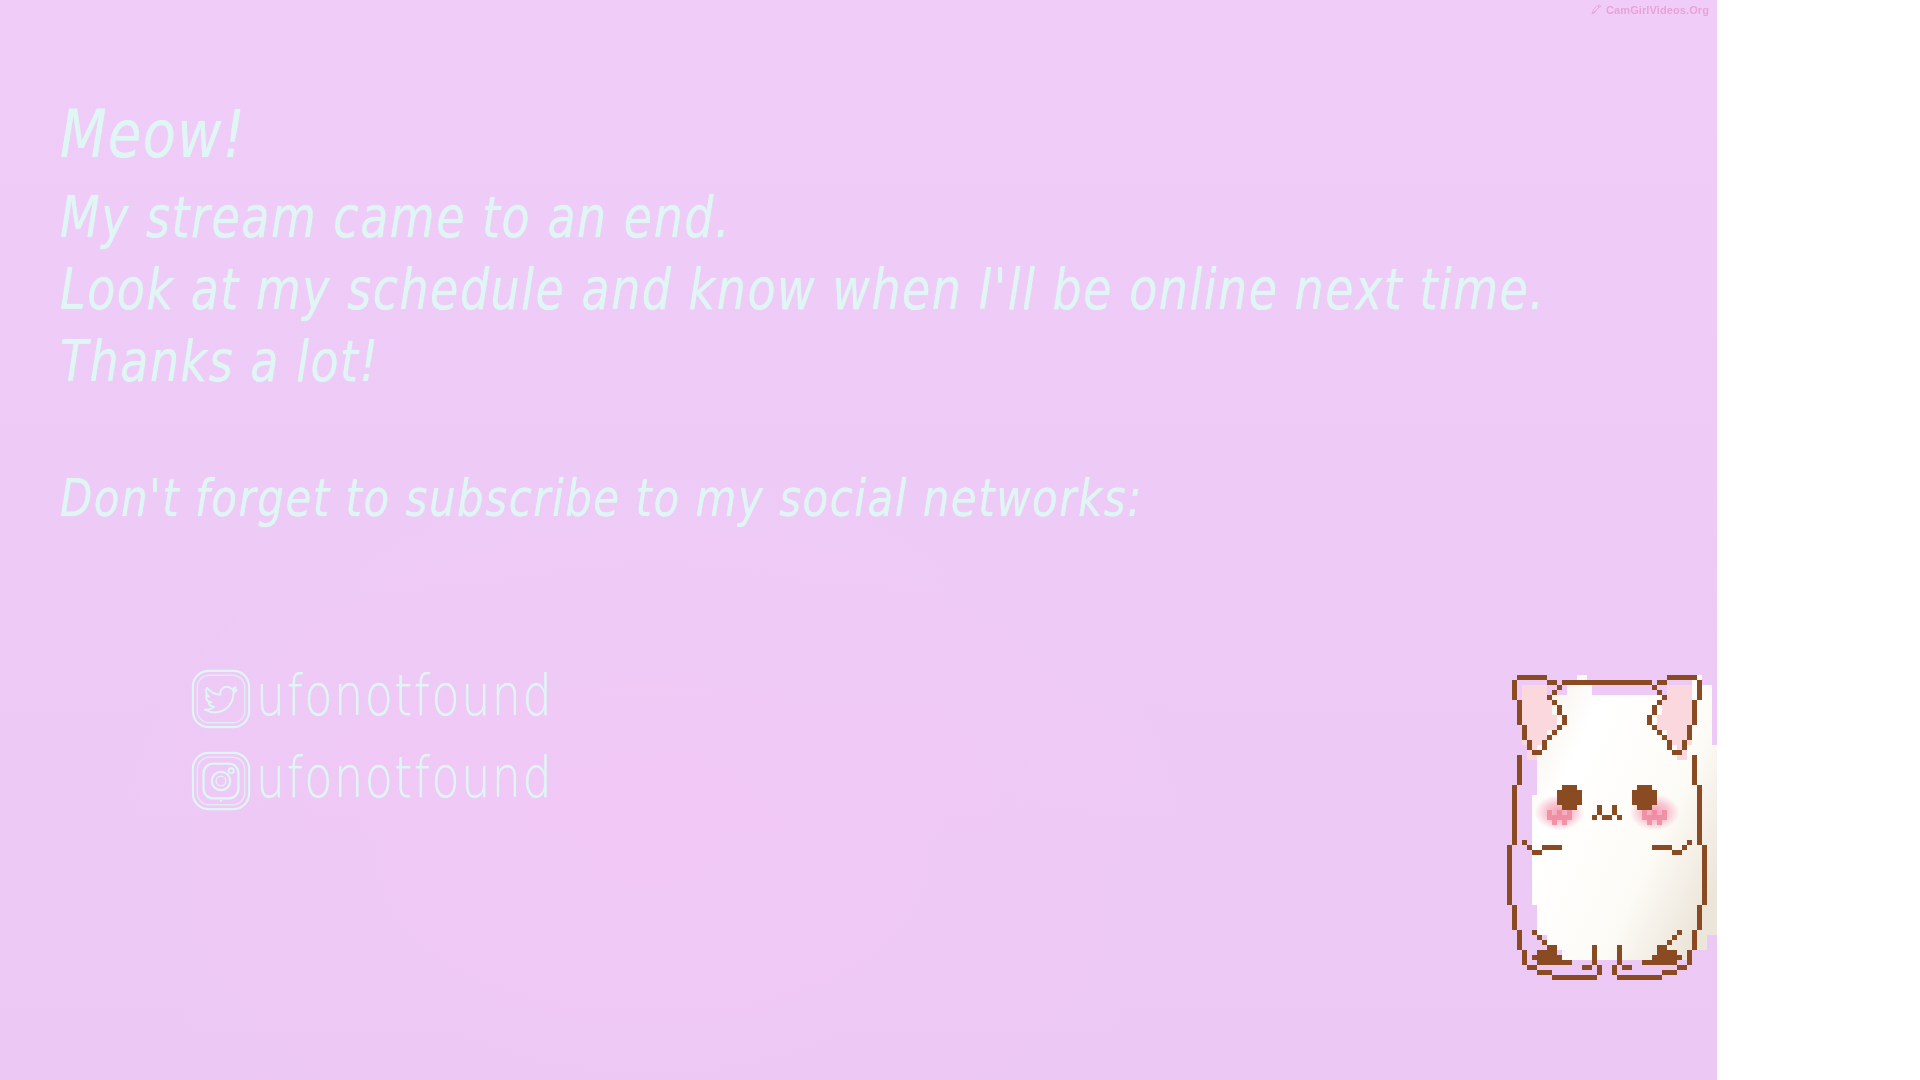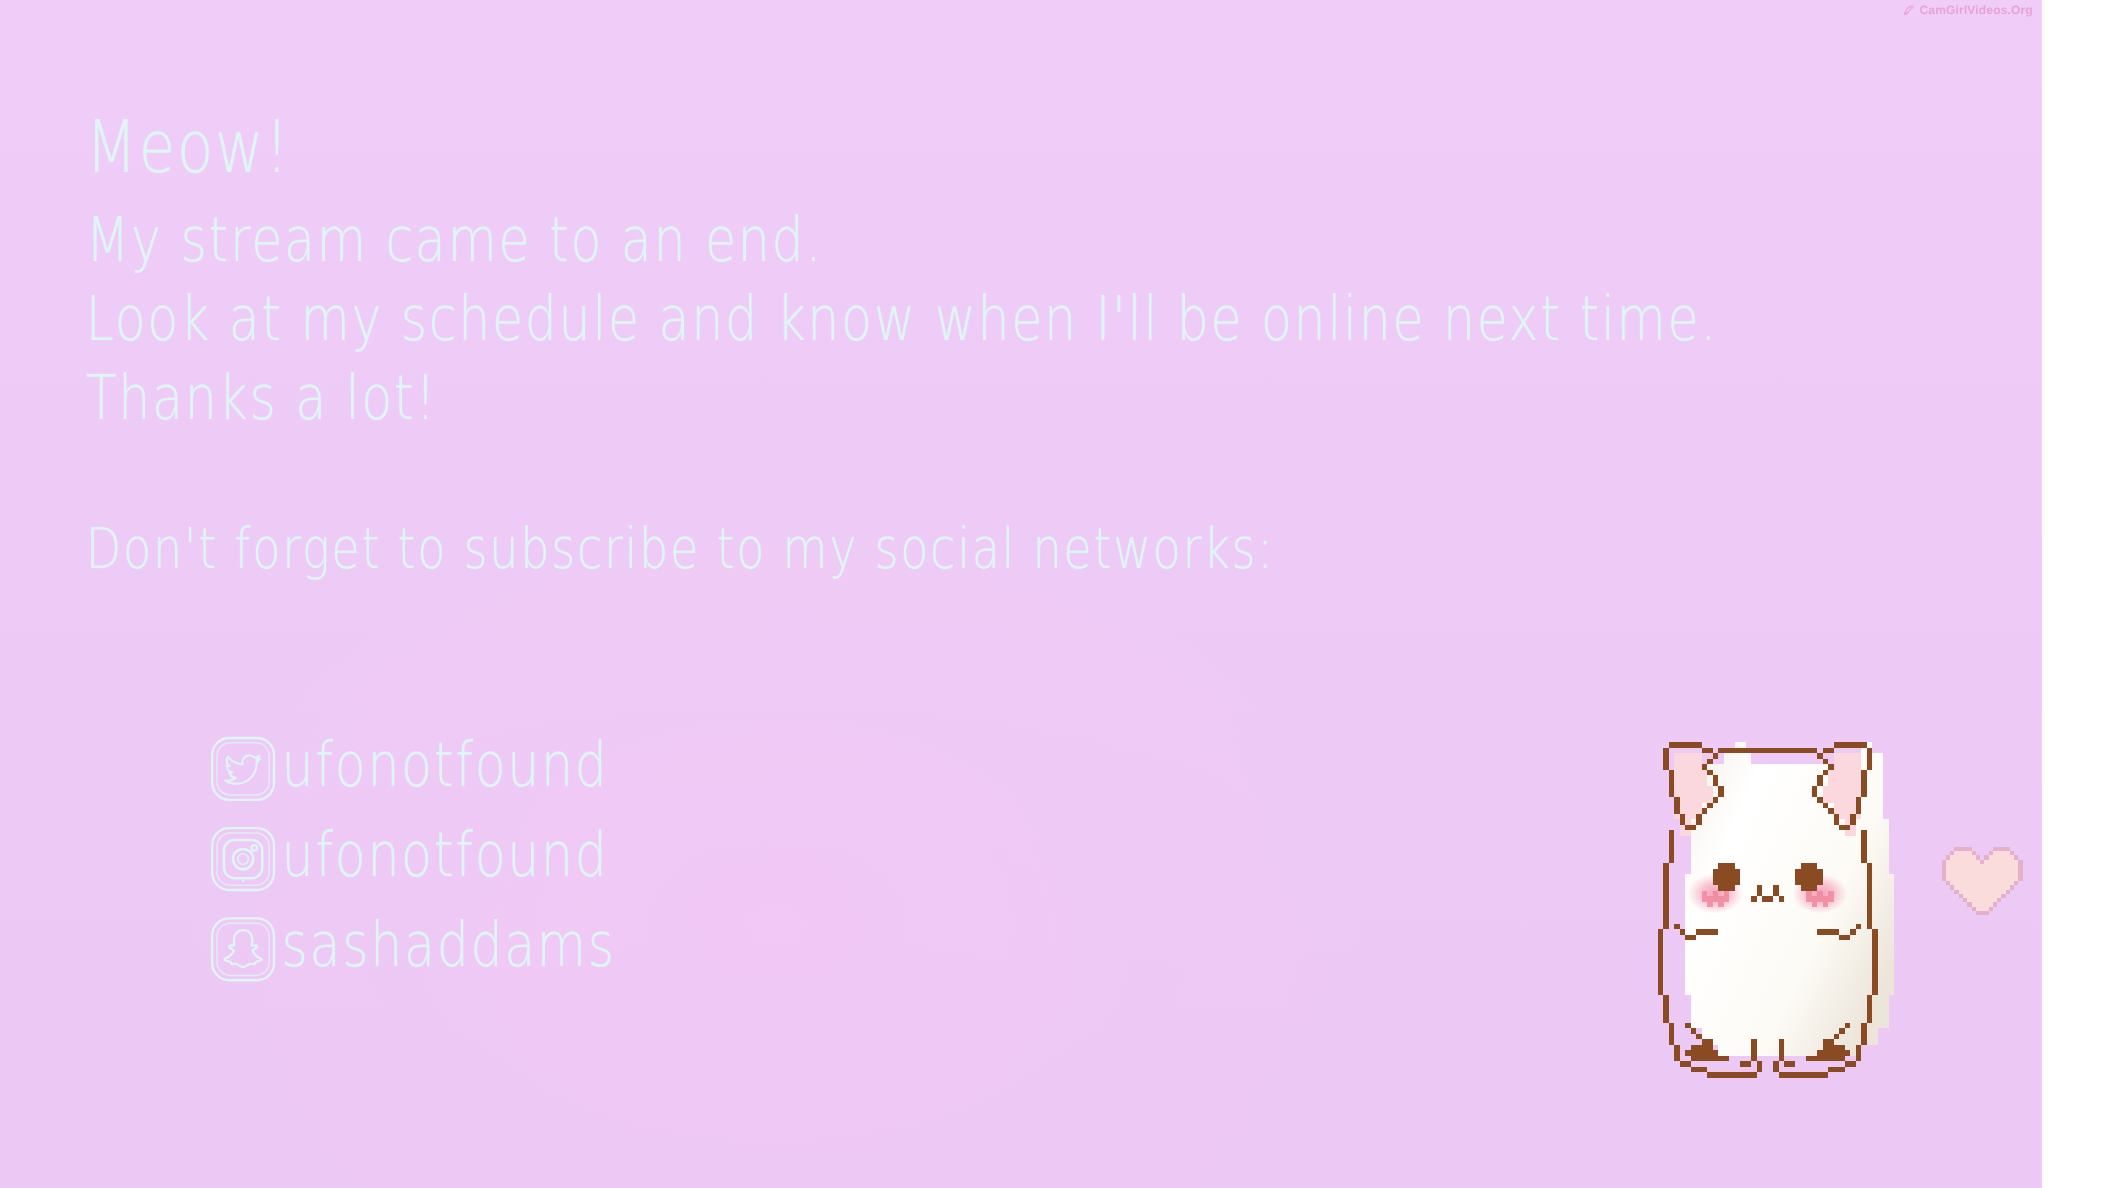--- a/index.html
+++ b/index.html
@@ -4,21 +4,21 @@
 <title>Stream Offline Screen</title>
 <style>
   * { margin:0; padding:0; box-sizing:border-box; }
   html, body {
     width:1920px; height:1080px;
     overflow:hidden;
     font-family:"DejaVu Sans", sans-serif;
   }
   #stage {
     position:relative;
-    width:1856px; height:1080px;
+    width:1717px; height:1080px;
     background:#eeccf7;
     background-image:
       radial-gradient(ellipse 900px 620px at 38% 78%, rgba(246,200,246,0.55) 0%, rgba(246,200,246,0.0) 62%),
       linear-gradient(180deg, #f0cdf8 0%, #eecbf6 45%, #ecc8f5 100%);
     overflow:hidden;
   }
 
   
   #watermark {
     position:absolute; top:3px; right:8px;
@@ -27,22 +27,23 @@
     font-size:11px; font-weight:700;
     color:#e8a0d2;
     letter-spacing:0.1px;
     opacity:0.92;
   }
   #watermark .wm-logo { display:block; width:13px; height:13px; }
 
   
   #text-block {
     position:absolute;
-    left:78px; top:92px;
+    left:60px; top:92px;
     width:1790px;
+    font-style:italic;
   }
   .line {
     color:#dff6f4;
     font-family:"DejaVu Sans", sans-serif;
     font-weight:300;
     letter-spacing:1.5px;
     white-space:nowrap;
     text-shadow:0 0 1px rgba(223,246,244,0.85);
     transform:scaleY(1.22);
     transform-origin:left top;
@@ -148,36 +149,20 @@
         <rect x="7.5" y="7.5" width="49" height="49" rx="12.5" ry="12.5" fill="none" stroke="#dff6f4" stroke-width="1.4" opacity="0.75"></rect>
         <rect x="14" y="14" width="36" height="36" rx="10" ry="10" fill="none" stroke="#dff6f4" stroke-width="2.4"></rect>
         <circle cx="32" cy="32" r="9.5" fill="none" stroke="#dff6f4" stroke-width="2.4"></circle>
         <circle cx="32" cy="32" r="5" fill="none" stroke="#dff6f4" stroke-width="1.6" opacity="0.85"></circle>
         <circle cx="42.5" cy="21.5" r="2.6" fill="none" stroke="#dff6f4" stroke-width="2"></circle>
         <circle cx="32" cy="52.5" r="1.3" fill="#dff6f4"></circle>
       </svg>
       <span class="social-handle">ufonotfound</span>
     </div>
 
-    <div class="social-row">
-      <svg class="social-icon" viewBox="0 0 64 64">
-        <rect x="3" y="3" width="58" height="58" rx="16" ry="16" fill="none" stroke="#dff6f4" stroke-width="2.2"></rect>
-        <rect x="7.5" y="7.5" width="49" height="49" rx="12.5" ry="12.5" fill="none" stroke="#dff6f4" stroke-width="1.4" opacity="0.75"></rect>
-        <path d="M32 14c5.1 0 8.6 3.6 8.6 8.8 0 2 -.2 4 -.3 5.4
-                 .8.4 1.9.5 2.9.2 1-.3 1.8.2 1.9 1 .1.9-.6 1.6-2 2.2
-                 -1.2.5-2.3.8-2.2 1.6.2 1.2 3.2 6.2 7.6 7.4.9.25 1 1.1.3 1.6
-                 -1.1.8-3.2 1.2-4.4 1.4-.5.1-.7.5-.8 1 -.1.6-.25 1.3-.9 1.3
-                 -1 0-2.5-.5-4.3-.2 -1.8.3-3.4 2.9-6.4 2.9s-4.6-2.6-6.4-2.9
-                 c-1.8-.3-3.3.2-4.3.2-.65 0-.8-.7-.9-1.3 -.1-.5-.3-.9-.8-1
-                 -1.2-.2-3.3-.6-4.4-1.4-.7-.5-.6-1.35.3-1.6 4.4-1.2 7.4-6.2 7.6-7.4
-                 .1-.8-1-1.1-2.2-1.6-1.4-.6-2.1-1.3-2-2.2.1-.8.9-1.3 1.9-1
-                 1 .3 2.1.2 2.9-.2-.1-1.4-.3-3.4-.3-5.4C23.4 17.6 26.9 14 32 14z" fill="none" stroke="#dff6f4" stroke-width="2.2" stroke-linejoin="round"></path>
-      </svg>
-      <span class="social-handle">sashaddams</span>
-    </div>
 
   </div>
 
   <svg id="cat-art" viewBox="0 0 48 70" shape-rendering="crispEdges">
     <defs>
       <linearGradient id="bodyGrad" x1="0" y1="0" x2="1" y2="0.7">
         <stop offset="0%" stop-color="#f4efe6"></stop>
         <stop offset="28%" stop-color="#ffffff"></stop>
         <stop offset="72%" stop-color="#fdfbf6"></stop>
         <stop offset="100%" stop-color="#ece5da"></stop>

